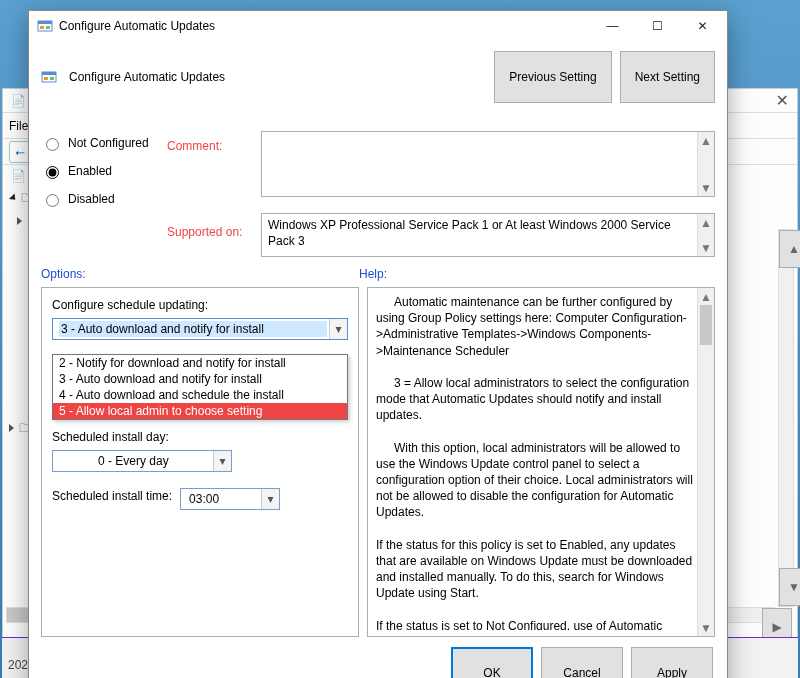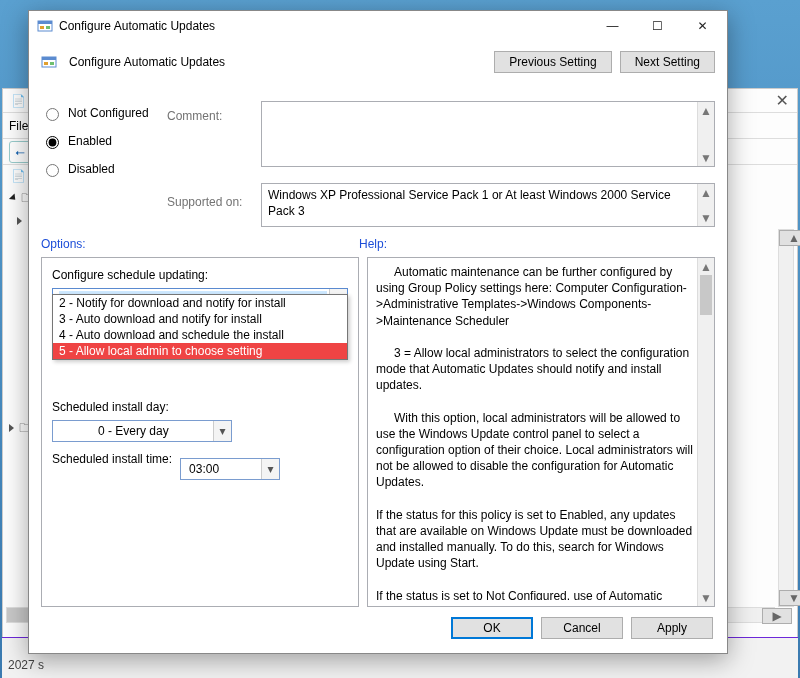--- a/index.html
+++ b/index.html
@@ -22,28 +22,28 @@
   .titlebar { height:30px; display:flex; align-items:center; padding:0 2px 0 8px; }
   .ticon { width:16px; height:16px; margin-right:6px; display:inline-flex;}
   .ticon svg{width:16px;height:16px;}
   .title { color:#000;}
   .winbtns { margin-left:auto; display:flex;}
   .winbtn { width:45px; height:28px; display:flex; align-items:center; justify-content:center; color:#222;}
   .content { padding:6px 12px 12px 12px; background:#fff;}
   .toprow { display:flex; align-items:center; gap:8px; padding:4px 0 8px 0;}
   .toprow .label { display:flex; align-items:center; gap:6px; color:#000;}
   .navbtns { margin-left:auto; display:flex; gap:8px;}
-  .btn { border:1px solid #adadad; background:#e1e1e1; padding:3px 14px; color:#000; text-align:center; cursor:default;}
+  .btn { border:1px solid #adadad; background:#e1e1e1; padding:18px 14px; color:#000; text-align:center; cursor:default;}
   .btn.default { border:1px solid #0078d7; outline:1px solid #0078d7; outline-offset:-2px;}
 
   .midgrid { display:grid; grid-template-columns: 122px 90px 1fr; gap:6px 4px; align-items:start; margin-top:20px;}
   .radios { display:flex; flex-direction:column; gap:12px; padding-top:4px;}
   .radio { display:flex; align-items:center; gap:6px; color:#000;}
   .radio input{ width:13px; height:13px; accent-color:#000;}
-  .fieldlabel { color:#737373; padding-top:8px;}
+  .fieldlabel { color:#ef4444; padding-top:8px;}
   .textarea { border:1px solid #abadb3; background:#fff; height:66px; position:relative; overflow:hidden;}
   .textarea.small { height:44px;}
   .mini-scroll { position:absolute; right:0; top:0; bottom:0; width:17px; background:#f0f0f0; border-left:1px solid #dcdcdc;}
   .mini-scroll .arr{ position:absolute; left:0; right:0; height:17px; display:flex; align-items:center; justify-content:center; color:#777;}
   .mini-scroll .arr.up{ top:0;} .mini-scroll .arr.dn{ bottom:0;}
   .supported-text { position:absolute; left:6px; right:20px; top:4px; color:#000; line-height:1.3;}
 
   .sectionlabels { display:flex; margin-top:10px; gap:0;}
   .sectionlabels > div { color:#1d4ed8;}
   .sectionlabels .left{ width:318px;}
@@ -57,21 +57,21 @@
   .pane.right .mini-scroll{ }
   .pane.right .mini-scroll .thumb{ position:absolute; top:17px; left:2px; right:2px; height:40px; background:#c8c8c8;}
 
   .combo { border:1px solid #7a9ccf; background:#fff; height:22px; width:296px; position:relative; display:flex; align-items:center; padding:0 20px 0 6px; margin-top:6px;}
   .combo.sel { border-color:#5a8ad0;}
   .combo .val{ color:#000; background:#cde8ff; width:100%; padding:1px 2px;}
   .combo .val.plain{ background:transparent;}
   .combo .drop{ position:absolute; right:0; top:0; bottom:0; width:18px; display:flex; align-items:center; justify-content:center; color:#555; border-left:1px solid #ccc; background:#f4f4f4;}
   .combo.narrow { width:180px;padding-left:43px;}
   .combo.narrow2 { width:100px; margin-left:0;}
-  .timecombo-row{ display:flex; gap:8px; margin-top:10px;}
+  .timecombo-row{ display:flex; align-items:center; gap:8px; margin-top:10px;}
 
   .dropdownlist { position:absolute; border:1px solid #767676; background:#fff; width:296px; z-index:50; box-shadow:2px 2px 4px rgba(0,0,0,.2);}
   .dropdownlist .opt{ padding:1px 6px; color:#000; white-space:nowrap;}
   .dropdownlist .opt.hl{ background:#ef4444; color:#fff;}
 
   .optlabel{ color:#000;}
   .footer { display:flex; gap:8px; justify-content:flex-end; padding:10px 2px 2px 2px;}
 
   .treechevron{display:inline-block;width:0;height:0;border-left:5px solid #555;border-top:4px solid transparent;border-bottom:4px solid transparent;margin-right:2px;}
   .treechevron.open{transform:rotate(45deg);border-left-color:#222;}
@@ -193,21 +193,21 @@
     </div>
 
     <div class="panes">
       <div class="pane left">
         <div class="optlabel">Configure schedule updating:</div>
         <div style="position:relative;">
           <div class="combo sel">
             <span class="val">3 - Auto download and notify for install</span>
             <span class="drop">▾</span>
           </div>
-          <div class="dropdownlist" id="ddl" style="left:0; top:6px;">
+          <div class="dropdownlist" id="ddl" style="left:0; top:36px;">
               <div class="opt">2 - Notify for download and notify for install</div>
               <div class="opt">3 - Auto download and notify for install</div>
               <div class="opt">4 - Auto download and schedule the install</div>
               <div class="opt hl">5 - Allow local admin to choose setting</div>
             </div>
         </div>
 
         <div style="height:90px"></div>
 
         <div class="optlabel">Scheduled install day:</div>

